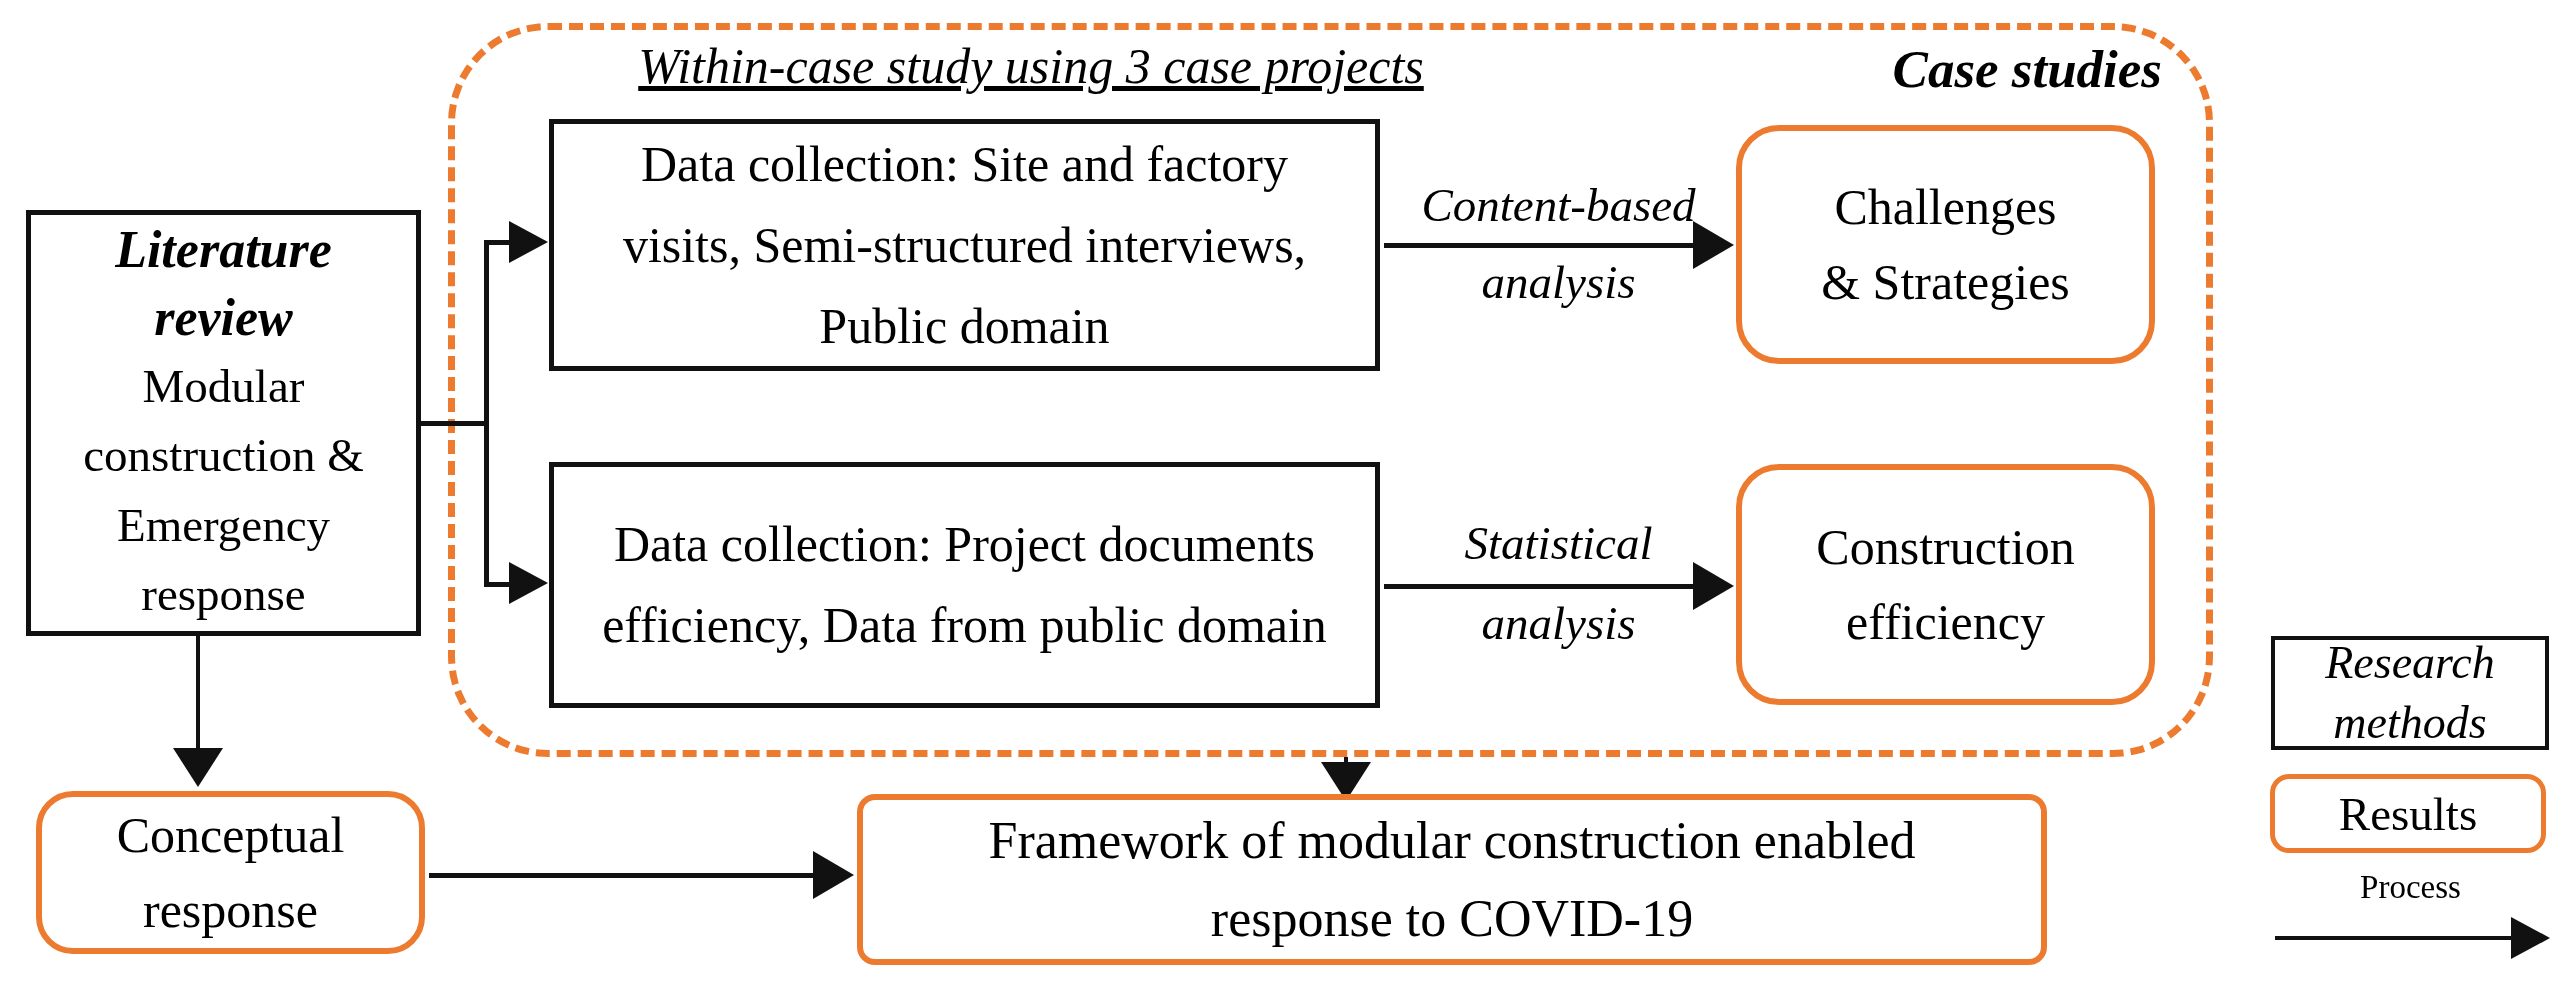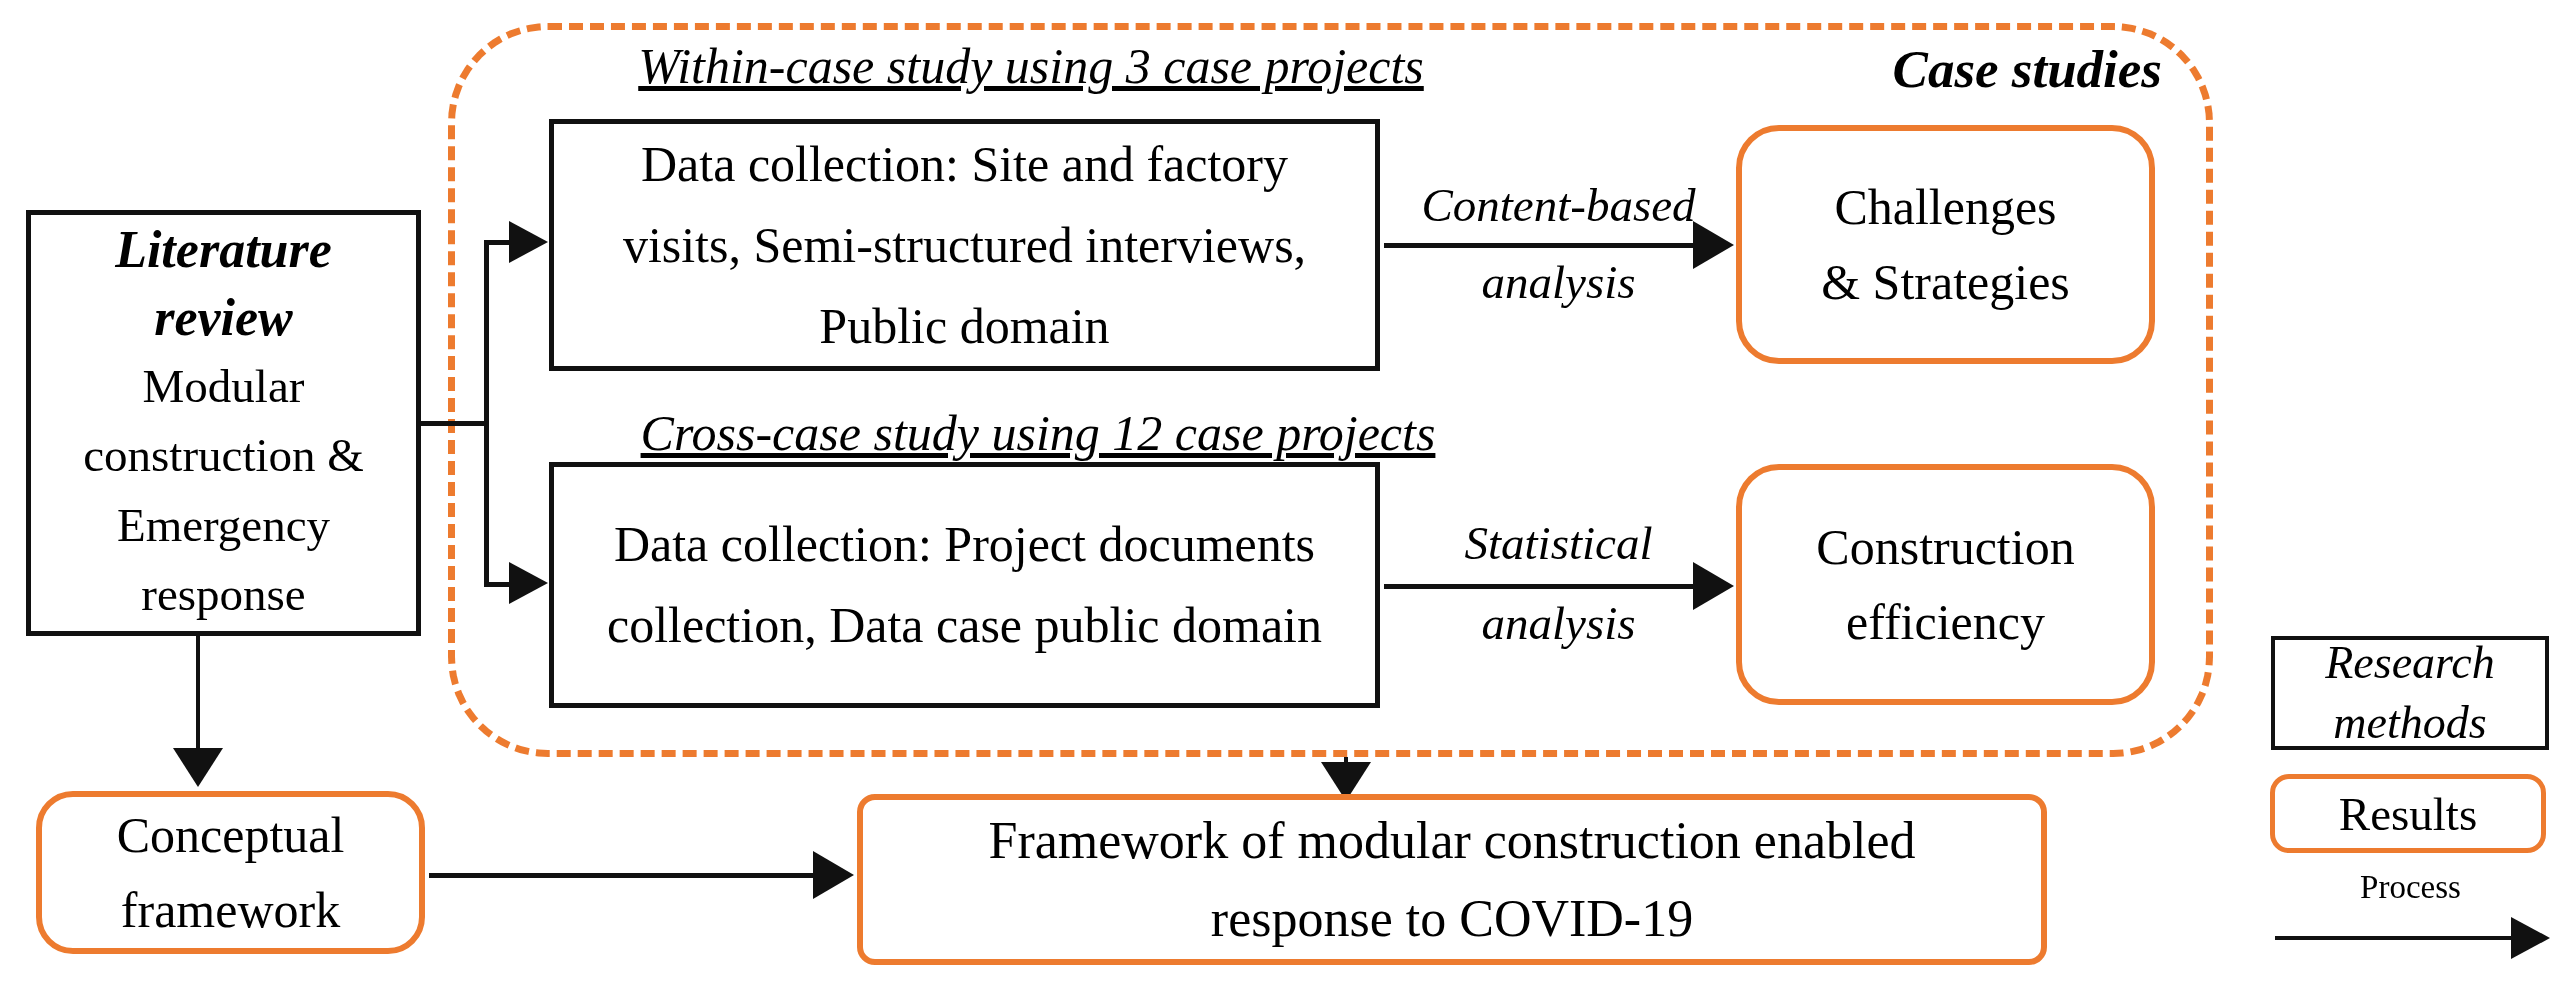--- a/index.html
+++ b/index.html
@@ -100,23 +100,22 @@
   <div class="abs analysis-label center" style="left:1384px; top:177px; width:349px;">Content-based</div>
   <div class="abs hline" style="left:1384px; top:243px; width:314px;"></div>
   <div class="abs head-right" style="left:1693px; top:221px;"></div>
   <div class="abs analysis-label center" style="left:1384px; top:254px; width:349px;">analysis</div>
 
   <div class="abs orange-box result-text" style="left:1736px; top:125px; width:419px; height:239px;">
     <div>Challenges</div>
     <div>&amp; Strategies</div>
   </div>
 
-  <div class="abs stage-label center" style="left:504px; top:404px; width:1068px;">Cross-case study using 12 case projects</div>
 
-  <div class="abs black-box data-box-text" style="left:549px; top:462px; width:831px; height:246px; padding:0 25px;">Data collection: Project documents collection, Data case public domain</div>
+  <div class="abs black-box data-box-text" style="left:549px; top:462px; width:831px; height:246px; padding:0 25px;">Data collection: Project documents efficiency, Data from public domain</div>
 
   <div class="abs analysis-label center" style="left:1384px; top:515px; width:349px;">Statistical</div>
   <div class="abs hline" style="left:1384px; top:584px; width:314px;"></div>
   <div class="abs head-right" style="left:1693px; top:562px;"></div>
   <div class="abs analysis-label center" style="left:1384px; top:595px; width:349px;">analysis</div>
 
   <div class="abs orange-box result-text" style="left:1736px; top:464px; width:419px; height:241px;">
     <div>Construction</div>
     <div>efficiency</div>
   </div>
@@ -127,21 +126,21 @@
   <div class="abs head-right small" style="left:509px; top:221px;"></div>
   <div class="abs hline" style="left:484px; top:582px; width:30px;"></div>
   <div class="abs head-right small" style="left:509px; top:562px;"></div>
 
   <div class="abs vline" style="left:196px; top:636px; height:115px; width:3.7px;"></div>
   <div class="abs head-down" style="left:173px; top:748px;"></div>
 
   <div class="abs vline" style="left:1344px; top:757px; height:10.4px; width:3.7px;"></div>
   <div class="abs head-down" style="left:1321px; top:762px;"></div>
 
-  <div class="abs orange-box result-text" style="left:36px; top:791px; width:389px; height:163px; border-radius:37px; padding:0 30px;">Conceptual framework</div>
+  <div class="abs orange-box result-text" style="left:36px; top:791px; width:389px; height:163px; border-radius:37px; padding:0 30px;">Conceptual response</div>
 
   <div class="abs hline" style="left:429px; top:873px; width:387px;"></div>
   <div class="abs head-right" style="left:813px; top:851px;"></div>
 
   <div class="abs orange-box framework-text" style="left:857px; top:794px; width:1190px; height:171px; border-radius:18px; border-width:6.7px; padding:0 41px;">Framework of modular construction enabled response to COVID-19</div>
 
   <div class="abs black-box" style="left:2271px; top:636px; width:278px; height:114px; border-width:4.5px;">
     <div class="legend-methods-text">Research</div>
     <div class="legend-methods-text">methods</div>
   </div>

